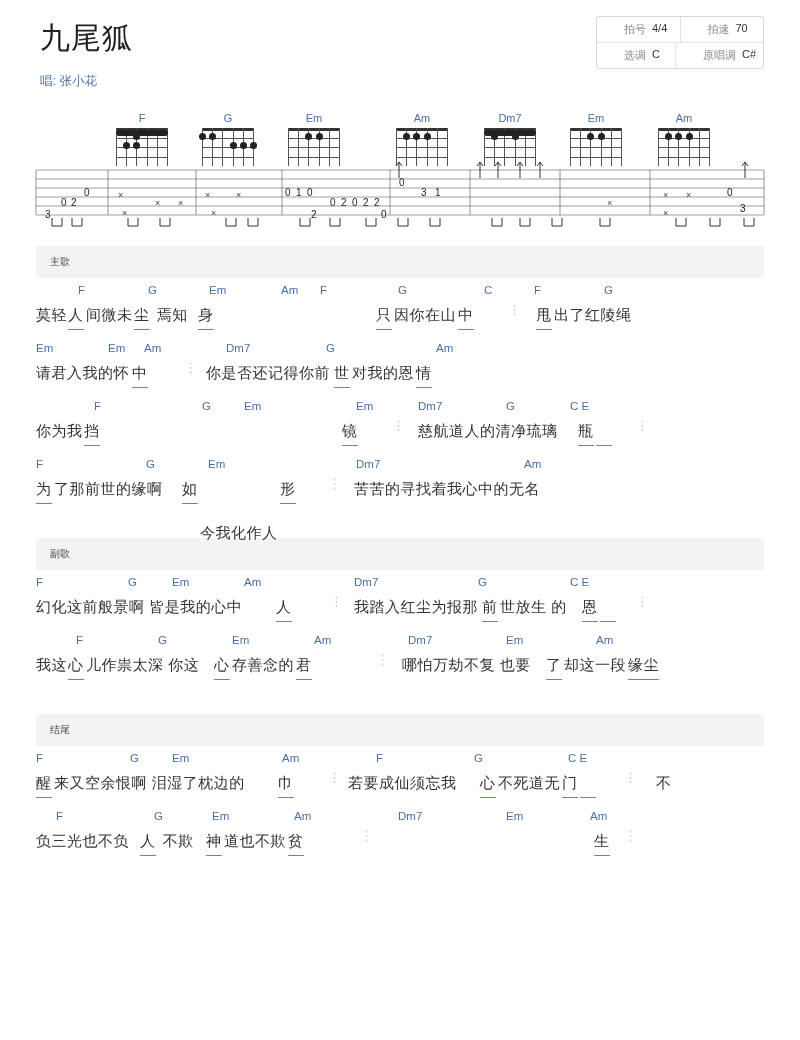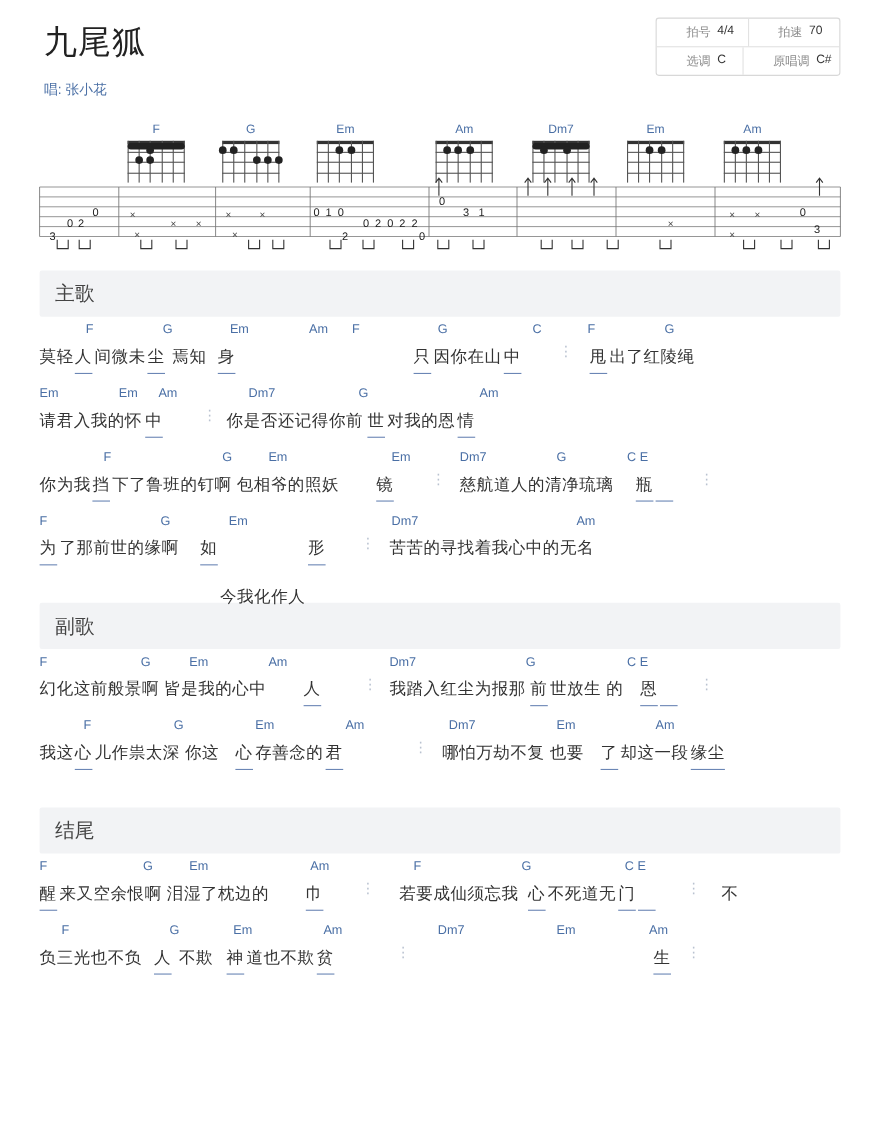--- a/index.html
+++ b/index.html
@@ -83,21 +83,21 @@
   .barre {
     position: absolute; height: 6px; border-radius: 3px; background: #222;
   }
   .tabarea { position: absolute; left: 0; top: 48px; width: 800px; height: 80px; }
 
   
   .section-bar {
     background: #f2f3f5;
     margin: 0 36px;
     padding: 9px 14px;
-    font-size: 18px;
+    font-size: 10px;
     color: #444;
     border-radius: 2px;
   }
 
   
   .lyrics { padding: 0 36px; }
   .line {
     position: relative;
     height: 52px;
     margin-top: 6px;
@@ -427,21 +427,20 @@
             <span class="chord" style="left: 166px;">G</span>
             <span class="chord" style="left: 208px;">Em</span>
             <span class="chord" style="left: 320px;">Em</span>
             <span class="chord" style="left: 382px;">Dm7</span>
             <span class="chord" style="left: 470px;">G</span>
             <span class="chord" style="left: 534px;">C E</span>
           </div>
           <div class="lyricrow">
             <span class="seg" style="left: 0px;">你为我</span>
             <span class="seg u" style="left: 48px;">挡</span>
-            <span class="seg" style="left: 66px;">下了鲁班的钉啊 包相爷的照妖</span>
             <span class="seg u" style="left: 306px;">镜</span>
             <span class="seg" style="left: 382px;">慈航道人的清净琉璃 </span>
             <span class="seg u" style="left: 542px;">瓶</span>
             <span class="seg u" style="left: 560px;">　</span>
             <span class="sep" style="left: 356px;"></span>
             <span class="sep" style="left: 600px;"></span>
           </div>
         </div>
         <div class="line">
           <div class="chordrow">
@@ -520,21 +519,21 @@
             <span class="chord" style="left: 136px;">Em</span>
             <span class="chord" style="left: 246px;">Am</span>
             <span class="chord" style="left: 340px;">F</span>
             <span class="chord" style="left: 438px;">G</span>
             <span class="chord" style="left: 532px;">C E</span>
           </div>
           <div class="lyricrow">
             <span class="seg u" style="left: 0px;">醒</span>
             <span class="seg" style="left: 18px;">来又空余恨啊 泪湿了枕边的</span>
             <span class="seg u" style="left: 242px;">巾</span>
-            <span class="seg" style="left: 327px;">若要成仙须忘我 </span>
+            <span class="seg" style="left: 312px;">若要成仙须忘我 </span>
             <span class="seg u" style="left: 444px;">心</span>
             <span class="seg" style="left: 462px;">不死道无</span>
             <span class="seg u" style="left: 526px;">门</span>
             <span class="seg u" style="left: 544px;">　</span>
             <span class="seg" style="left: 620px;">不</span>
             <span class="sep" style="left: 292px;"></span>
             <span class="sep" style="left: 588px;"></span>
           </div>
         </div>
         <div class="line">

